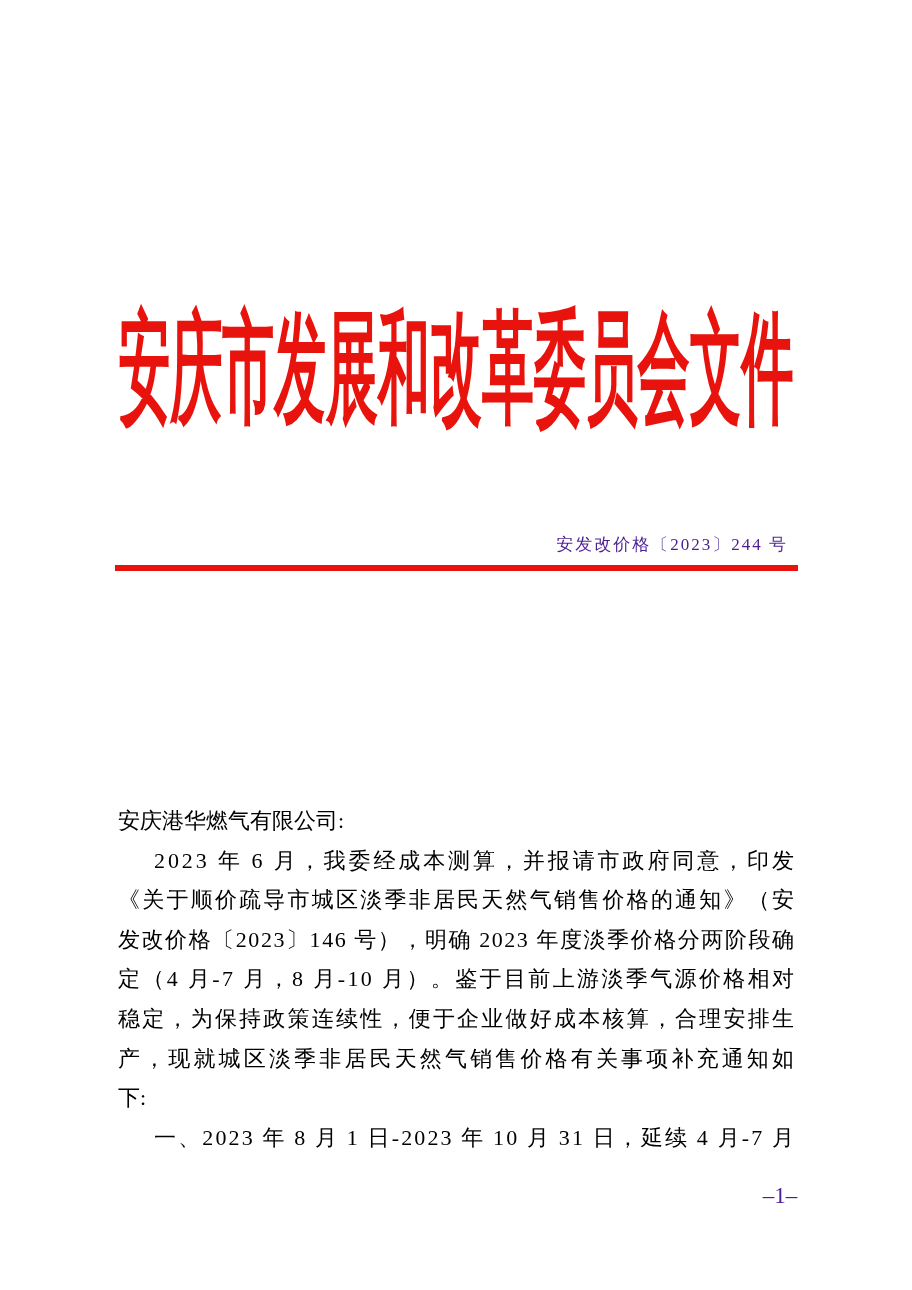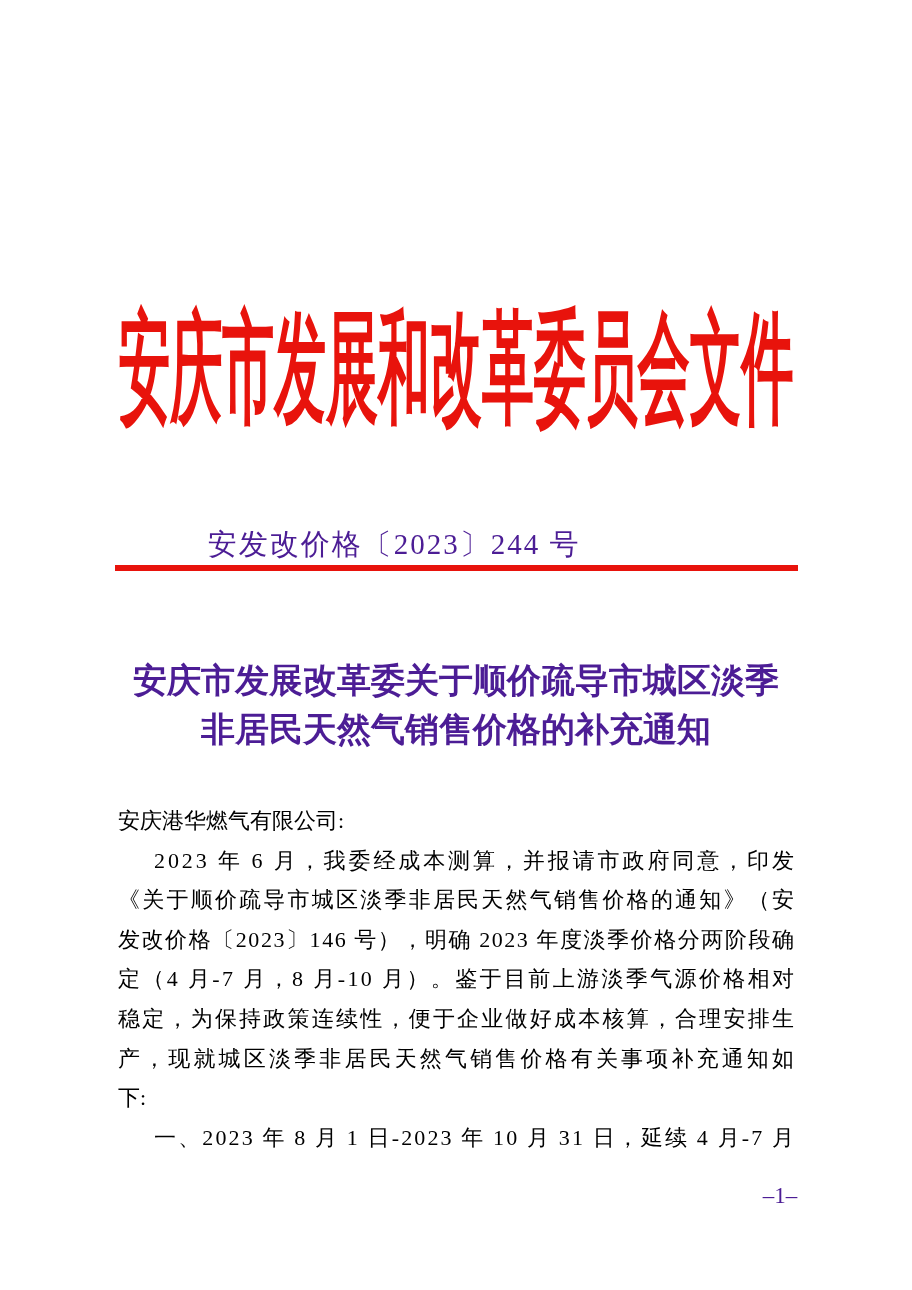--- a/index.html
+++ b/index.html
@@ -27,22 +27,22 @@
   .red-header-svg text {
     font-family: "Liberation Serif", serif;
     font-weight: bold;
   }
   
   .doc-number {
     position: absolute;
     left: 0;
     top: 531px;
     width: 788px;
-    text-align: center;
-    font-size: 29px;
+    text-align: right;
+    font-size: 17px;
     line-height: 27px;
     letter-spacing: 2px;
   }
   
   .red-line-svg {
     position: absolute;
     left: 115px;
     top: 565px;
     width: 683px;
     height: 6px;
@@ -91,24 +91,20 @@
   <svg class="red-header-svg" viewBox="0 0 912 150" xmlns="http://www.w3.org/2000/svg">
     <text x="456" y="122" font-size="122" text-anchor="middle" textLength="675" lengthAdjust="spacingAndGlyphs" fill="#e8130c">安庆市发展和改革委员会文件</text>
   </svg>
 
   <div class="doc-number">安发改价格〔2023〕244 号</div>
 
   <svg class="red-line-svg" viewBox="0 0 683 6" preserveAspectRatio="none" xmlns="http://www.w3.org/2000/svg">
     <rect x="0" y="0" width="683" height="6" fill="#e8130c"></rect>
   </svg>
 
-  <div class="doc-title">
-    <div>安庆市发展改革委关于顺价疏导市城区淡季</div>
-    <div>非居民天然气销售价格的补充通知</div>
-  </div>
 
   <svg class="body-svg" viewBox="0 0 912 420" xmlns="http://www.w3.org/2000/svg">
     <text x="118" y="48">安庆港华燃气有限公司:</text>
     <text x="154" y="87.6" textLength="640" lengthAdjust="spacing">2023 年 6 月，我委经成本测算，并报请市政府同意，印发</text>
     <text x="118" y="127.2" textLength="676" lengthAdjust="spacing">《关于顺价疏导市城区淡季非居民天然气销售价格的通知》（安</text>
     <text x="118" y="166.8" textLength="676" lengthAdjust="spacing">发改价格〔2023〕146 号），明确 2023 年度淡季价格分两阶段确</text>
     <text x="118" y="206.4" textLength="676" lengthAdjust="spacing">定（4 月-7 月，8 月-10 月）。鉴于目前上游淡季气源价格相对</text>
     <text x="118" y="246" textLength="676" lengthAdjust="spacing">稳定，为保持政策连续性，便于企业做好成本核算，合理安排生</text>
     <text x="118" y="285.6" textLength="676" lengthAdjust="spacing">产，现就城区淡季非居民天然气销售价格有关事项补充通知如</text>
     <text x="118" y="325.2">下:</text>

